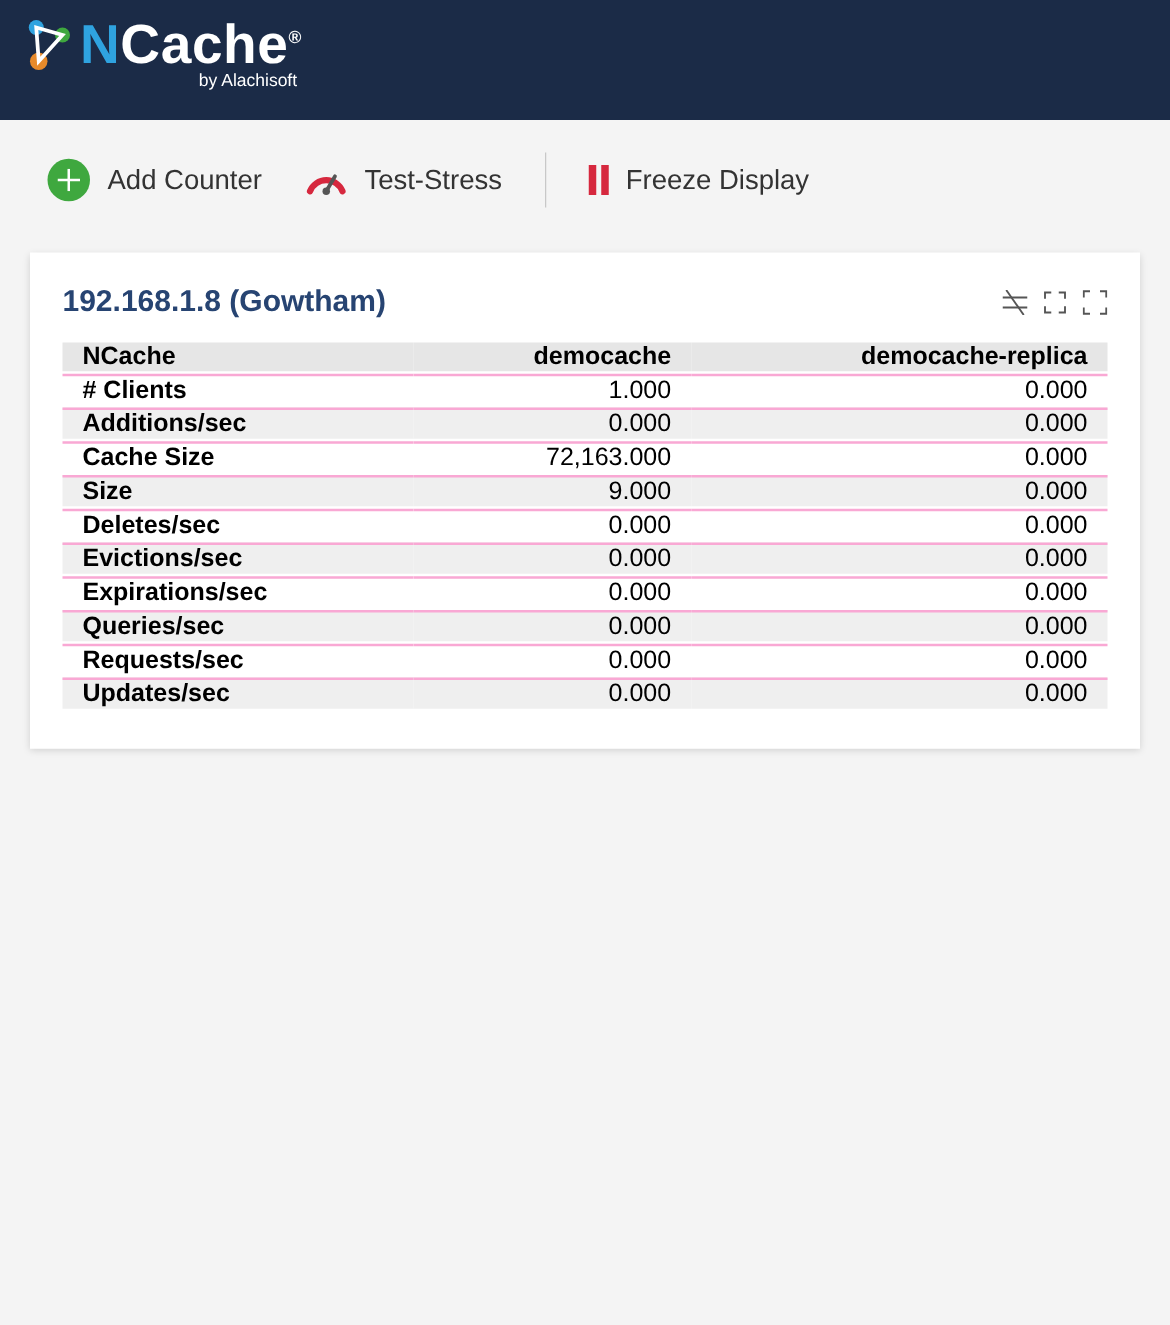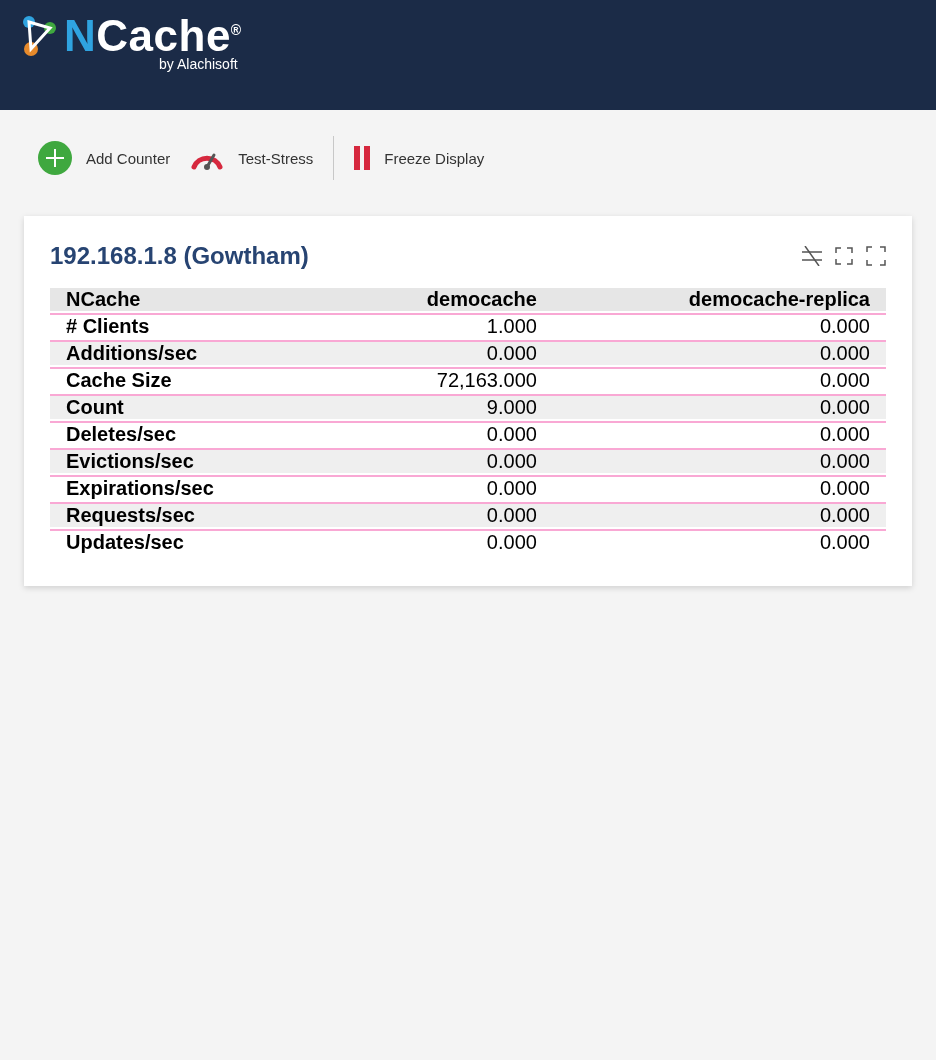--- a/index.html
+++ b/index.html
@@ -1,27 +1,27 @@
 <!DOCTYPE html>
 <html><head>
 <meta charset="utf-8">
 <style>
   * { margin:0; padding:0; box-sizing:border-box; }
   body { font-family:"Segoe UI", Arial, sans-serif; background:#f4f4f4; width:936px; }
   
-  .topbar{ background:#1b2b47; height:110px; padding:14px 20px; }
+  .topbar{ background:#1b2b47; height:96px; padding:14px 20px; }
   .logo{ display:flex; align-items:flex-start; gap:6px; }
   .brand{ color:#fff; font-size:44px; font-weight:700; letter-spacing:.5px; line-height:1; }
   .brand .n{ color:#2fa3e0; }
   .brand .reg{ font-size:14px; vertical-align:super; }
   .byline{ color:#fff; font-size:14px; text-align:right; margin-top:-2px; margin-right:4px; }
   .brandwrap{ display:flex; flex-direction:column; }
 
   
-  .toolbar{ display:flex; align-items:center; gap:20px; padding:26px 38px 18px 38px; font-size:15px; color:#333; }
+  .toolbar{ display:flex; align-items:center; gap:34px; padding:26px 38px 18px 38px; font-size:22px; color:#333; }
   .tool-btn{ display:flex; align-items:center; gap:14px; cursor:pointer; }
   .circle{ width:34px; height:34px; border-radius:50%; display:flex; align-items:center; justify-content:center; }
   .c-green{ background:#3fa83f; }
   .c-green svg{ fill:#fff; }
   .gauge svg{ display:block; }
   .divider{ width:1px; height:44px; background:#c8c8c8; }
   .pause-bars{ display:flex; gap:4px; }
   .pause-bars span{ display:block; width:6px; height:24px; background:#d6283e; }
 
   
@@ -144,40 +144,45 @@
           <td class="label">Additions/sec</td>
           <td class="num">0.000</td>
           <td class="num">0.000</td>
         </tr>
         <tr>
           <td class="label">Cache Size</td>
           <td class="num">72,163.000</td>
           <td class="num">0.000</td>
         </tr>
         <tr>
-          <td class="label">Count</td>
+          <td class="label">Size</td>
           <td class="num">9.000</td>
           <td class="num">0.000</td>
         </tr>
         <tr>
           <td class="label">Deletes/sec</td>
           <td class="num">0.000</td>
           <td class="num">0.000</td>
         </tr>
         <tr>
           <td class="label">Evictions/sec</td>
           <td class="num">0.000</td>
           <td class="num">0.000</td>
         </tr>
         <tr>
           <td class="label">Expirations/sec</td>
           <td class="num">0.000</td>
           <td class="num">0.000</td>
         </tr>
         <tr>
+          <td class="label">Queries/sec</td>
+          <td class="num">0.000</td>
+          <td class="num">0.000</td>
+        </tr>
+        <tr>
           <td class="label">Requests/sec</td>
           <td class="num">0.000</td>
           <td class="num">0.000</td>
         </tr>
         <tr>
           <td class="label">Updates/sec</td>
           <td class="num">0.000</td>
           <td class="num">0.000</td>
         </tr>
       </tbody>

